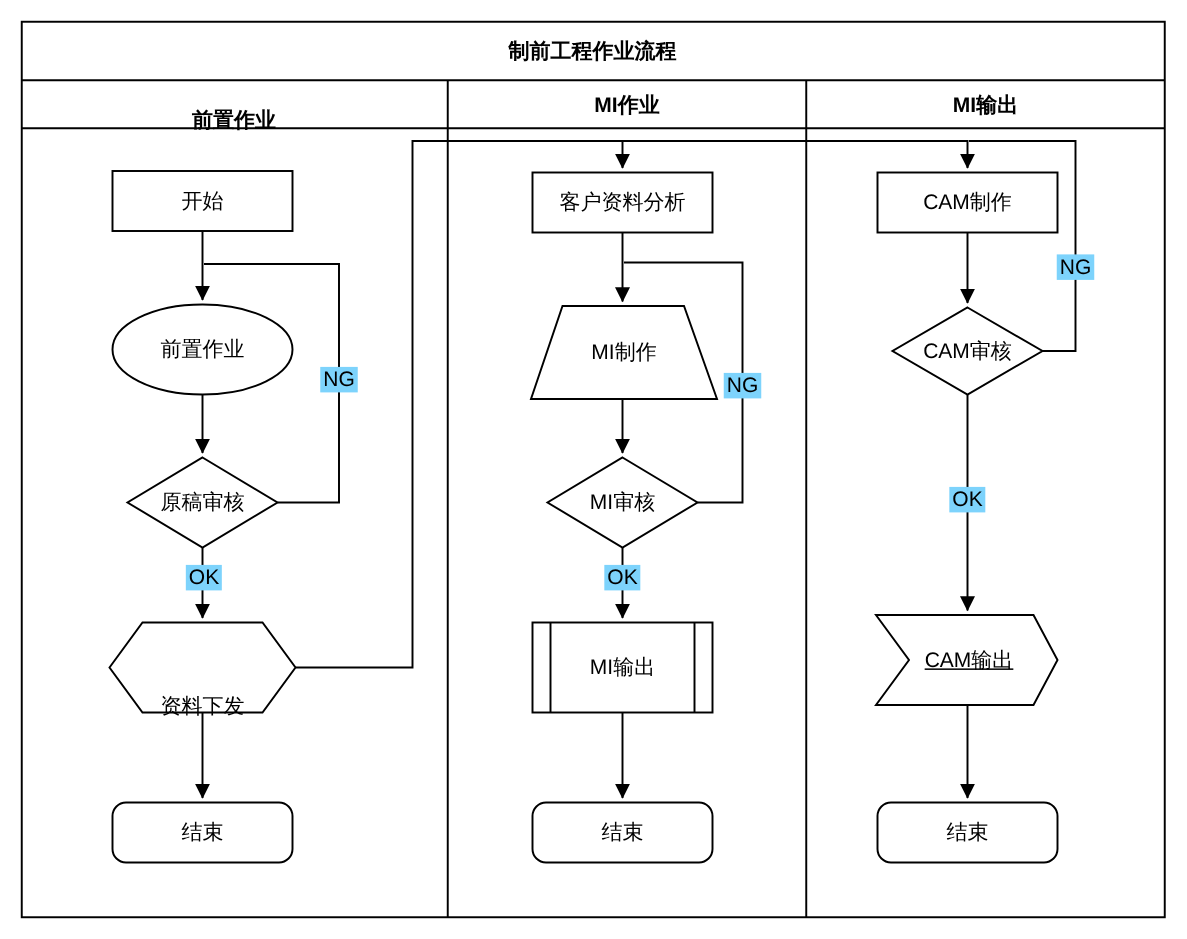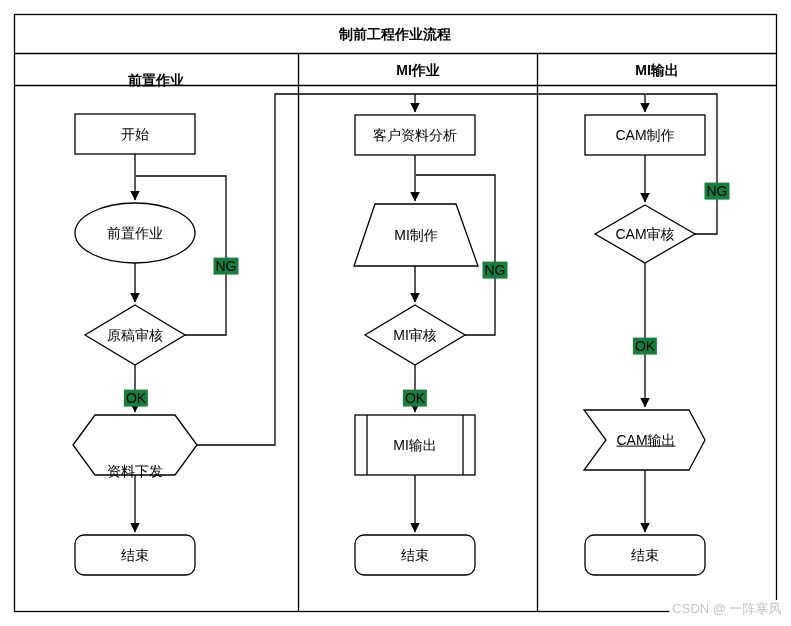--- a/index.html
+++ b/index.html
@@ -14,24 +14,23 @@
   .lbl{
     position:absolute;
     transform:translate(-50%,-50%);
     font-size:14px;
     color:#000000;
     white-space:nowrap;
     line-height:1.2;
   }
   .lbl.bold{font-weight:bold;}
   .edge-lbl{
-    background:#15803d;
+    background:#7dd3fc;
     padding:0 2px;
     font-size:14px;
-    margin-top:13px;
   }
   .watermark{
     position:absolute;
     transform:translate(-50%,-50%);
     font-size:13px;
     color:#c6c6c6;
     background:#ffffff;
     padding:0 3px;
     white-space:nowrap;
   }
@@ -126,15 +125,14 @@
   <div class="lbl" style="left:646px;top:440px;text-decoration:underline;">CAM输出</div>
   <div class="lbl" style="left:645px;top:555px;">结束</div>
 
   <div class="lbl edge-lbl" style="left:226px;top:253px;">NG</div>
   <div class="lbl edge-lbl" style="left:136px;top:385px;">OK</div>
   <div class="lbl edge-lbl" style="left:495px;top:257px;">NG</div>
   <div class="lbl edge-lbl" style="left:415px;top:385px;">OK</div>
   <div class="lbl edge-lbl" style="left:717px;top:178px;">NG</div>
   <div class="lbl edge-lbl" style="left:645px;top:333px;">OK</div>
 
-  <div class="watermark" style="left:727px;top:609px;">CSDN @ 一阵寒风</div>
 
 </div>
 
 </body></html>

